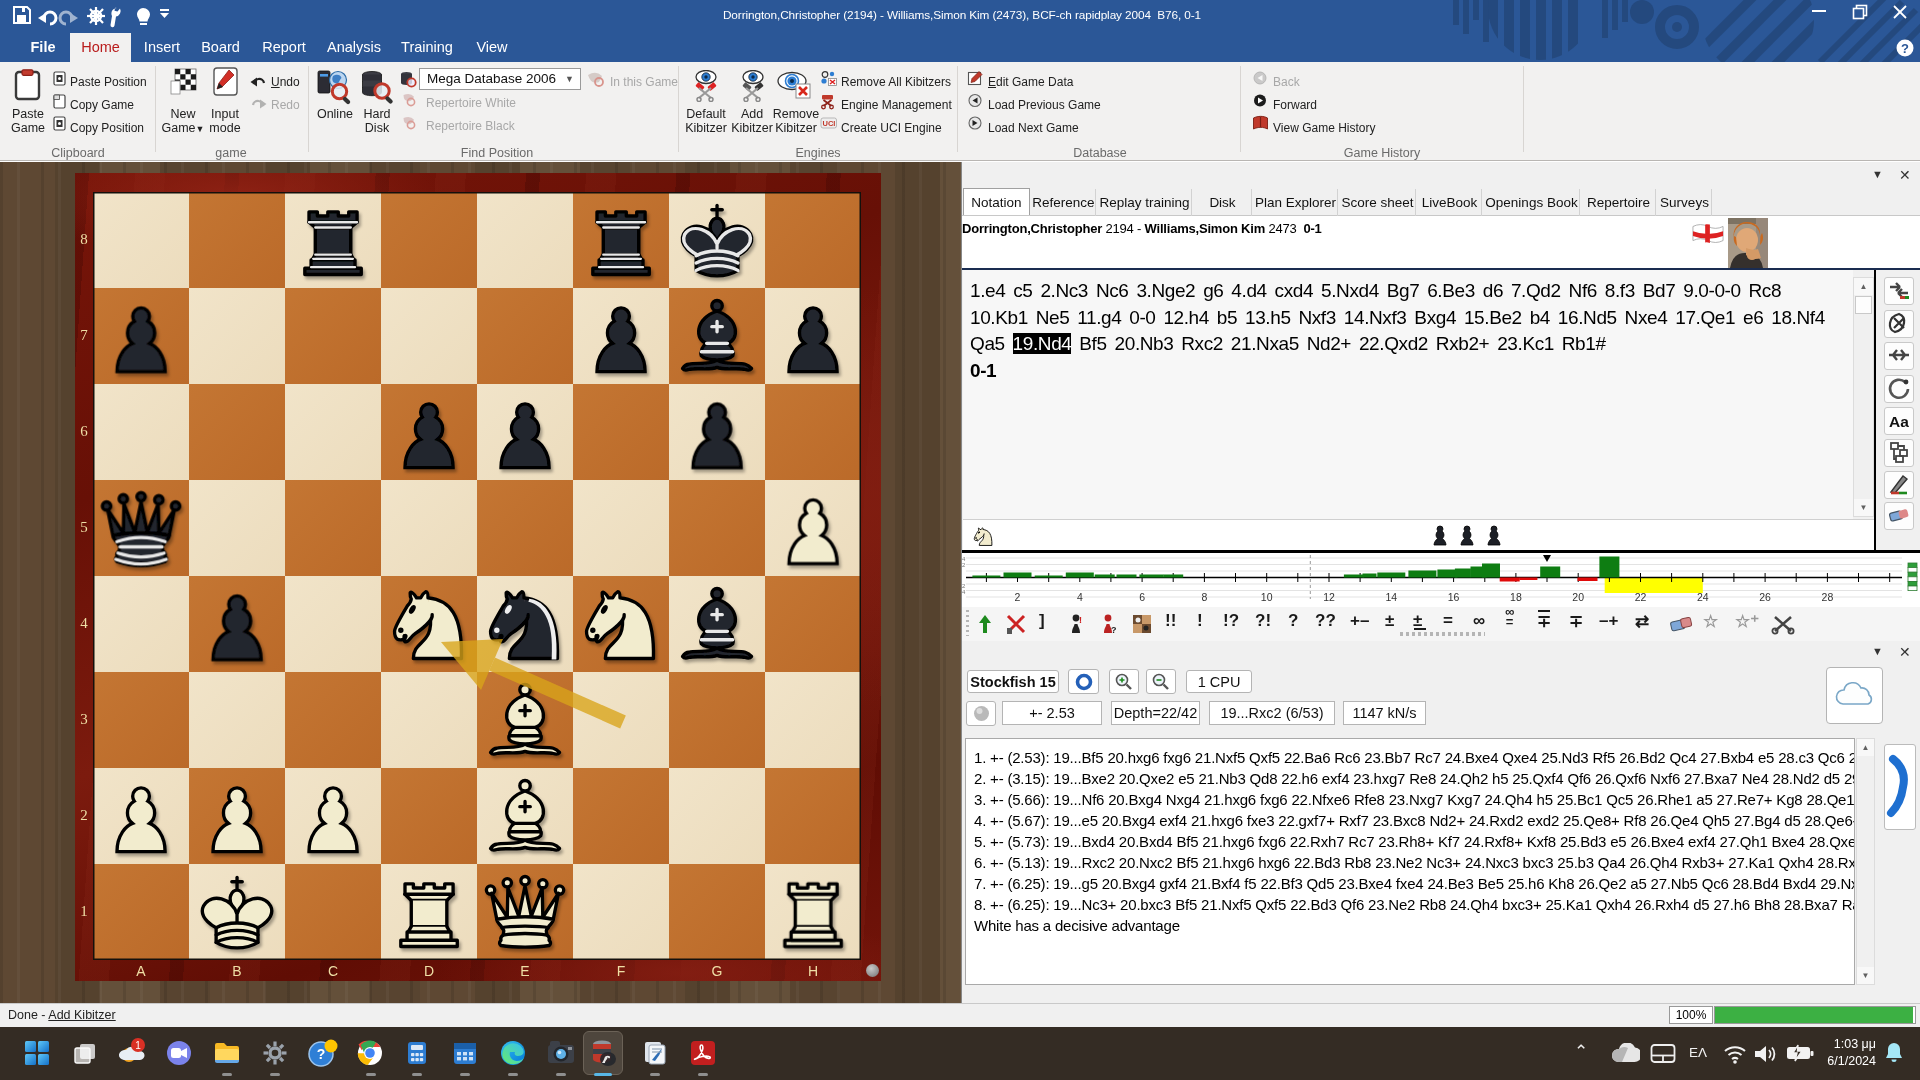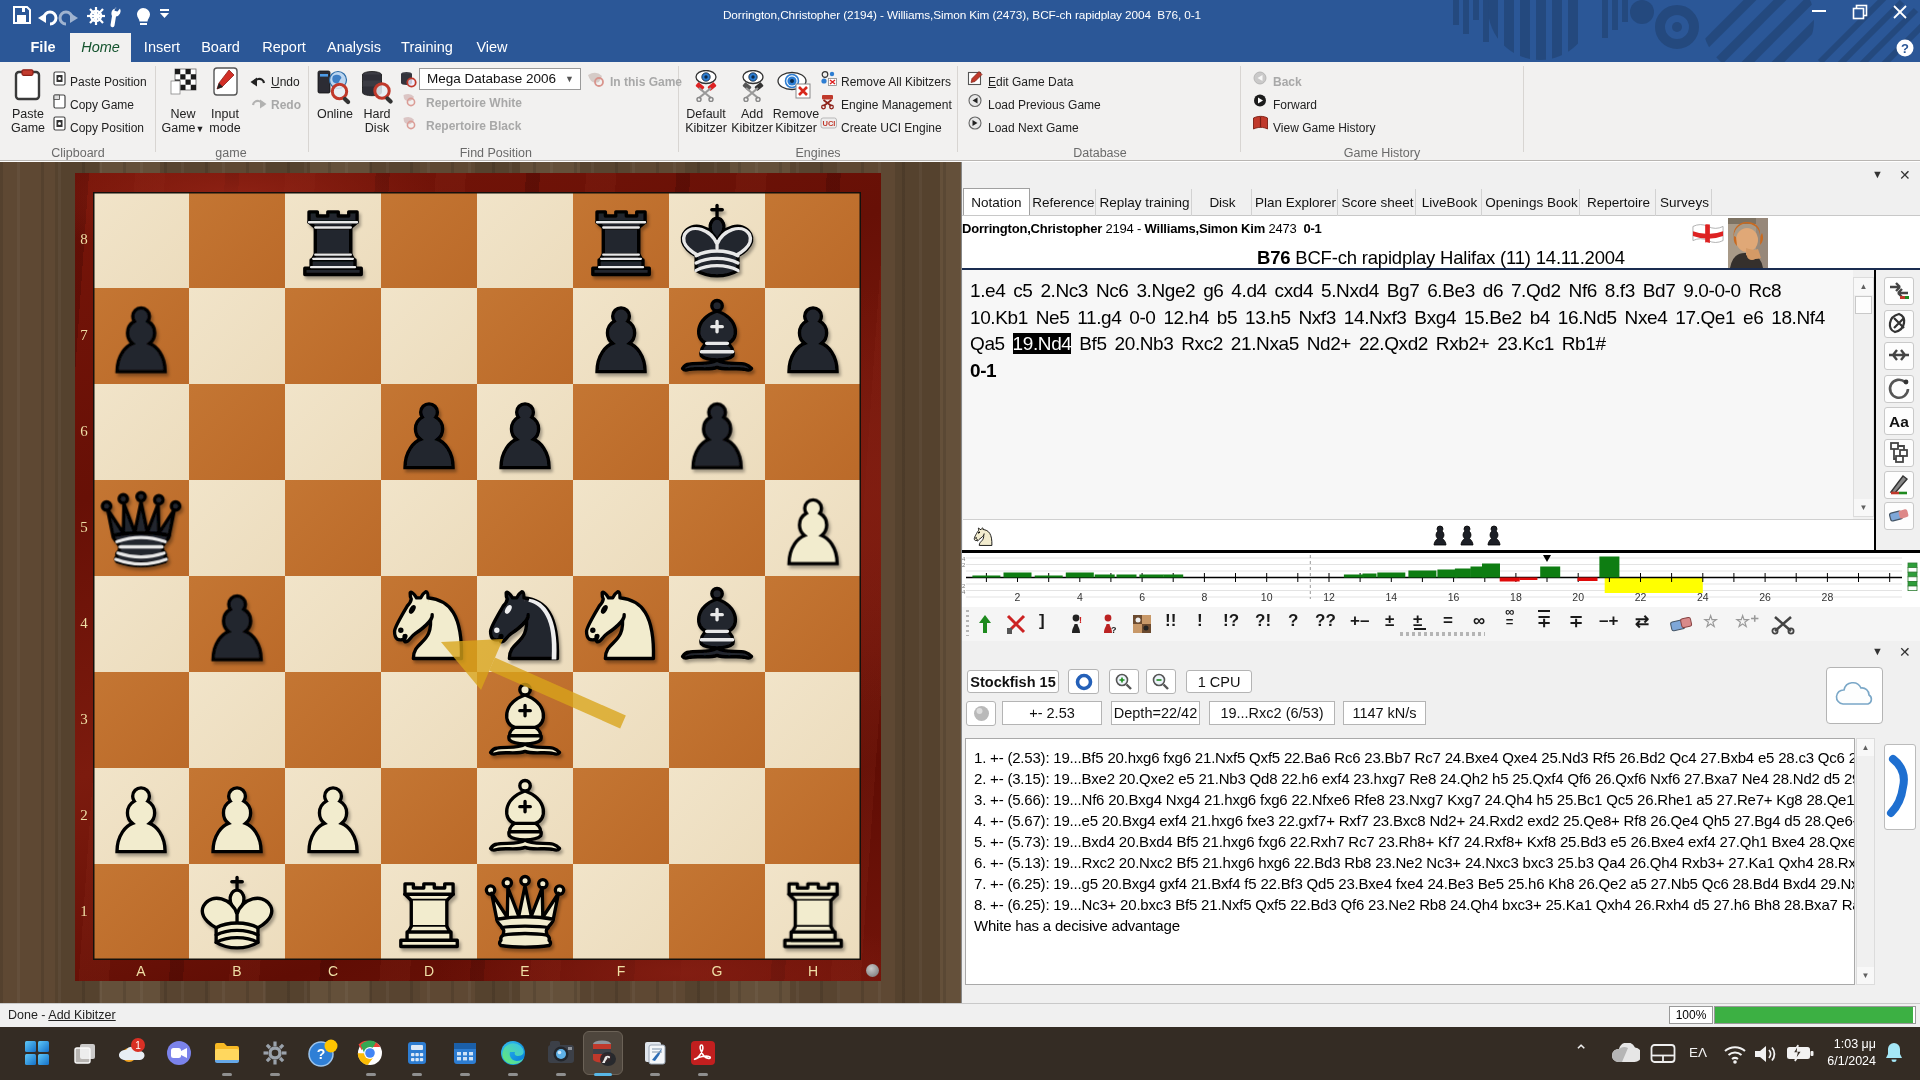--- a/index.html
+++ b/index.html
@@ -5,28 +5,28 @@
   * { margin:0; padding:0; box-sizing:border-box; }
   html,body { width:1920px; height:1080px; overflow:hidden; background:#fff;
     font-family:"Liberation Sans", sans-serif; }
   .abs { position:absolute; }
   #page { position:relative; width:1920px; height:1080px; }
   #annbar div { white-space:nowrap; }
   
   #titlebar { position:absolute; left:0; top:0; width:1920px; height:62px; background:#2b5797; overflow:hidden;}
   .wtitle { position:absolute; top:8px; left:2px; width:100%; text-align:center; color:#fff; font-size:11.8px; letter-spacing:-0.1px; }
   .tab { position:absolute; top:33px; height:29px; color:#fff; font-size:14.5px; text-align:center; line-height:29px; }
-  .tabactive { background:#f2f1f0; color:#14532d;font-style:italic; }
+  .tabactive { background:#f2f1f0; color:#b91c1c; }
   
   #ribbon { position:absolute; left:0; top:62px; width:1920px; height:99px; background:#f2f1f0; border-bottom:1px solid #b9b6b3;}
   .rsep { position:absolute; top:4px; width:1px; height:86px; background:#d8d5d2; }
   .rlabel { position:absolute; top:84px; font-size:12.5px; color:#6a6a6a; text-align:center; }
   .bigbtn { position:absolute; text-align:center; font-size:12.5px; color:#222; line-height:13.5px;}
   .smallrow { position:absolute; font-size:12px; color:#222; height:20px; line-height:20px; white-space:nowrap;}
-  .gray { color:#a8a8a8 !important;font-weight:bold; }
+  .gray { color:#a8a8a8 !important; }
   
   .phead { position:absolute; left:962px; width:958px; height:23px;
      background:linear-gradient(#eef1f5,#d9dee5); border-top:1px solid #9aa0a8; border-bottom:1px solid #b9bfc7;
      font-size:12.5px; color:#111; line-height:22px; padding-left:8px;}
   .pbtn { position:absolute; color:#333; font-size:11px; }
   .ntab { position:absolute; top:0; height:27px; line-height:27px; font-size:13.5px; color:#111; text-align:center; border-right:1px solid #d2d2d2;}
   .scroll { position:absolute; background:#f0f0f0; border:1px solid #dcdcdc; }
   .sarrow { position:absolute; left:0; width:100%; height:17px; background:#f8f8f8; color:#606060; font-size:8px; text-align:center; line-height:17px;}
   .sq { position:absolute; width:30px; height:28px; background:#fdfdfd; border:1px solid #c9c9c9; border-radius:3px; text-align:center;}
   .kbox { position:absolute; background:#fff; border:1px solid #b4b4b4; font-size:14.5px; color:#111; text-align:center; }
@@ -139,21 +139,21 @@
 
 <div id="ribbon">
   <div class="rsep" style="left:155px"></div>
   <div class="rsep" style="left:308px"></div>
   <div class="rsep" style="left:678px"></div>
   <div class="rsep" style="left:957px"></div>
   <div class="rsep" style="left:1240px"></div>
   <div class="rsep" style="left:1523px"></div>
   <div class="rlabel" style="left:18px;width:120px;">Clipboard</div>
   <div class="rlabel" style="left:171px;width:120px;">game</div>
-  <div class="rlabel" style="left:412px;width:120px;text-align:right;">Find Position</div>
+  <div class="rlabel" style="left:437px;width:120px;">Find Position</div>
   <div class="rlabel" style="left:758px;width:120px;">Engines</div>
   <div class="rlabel" style="left:1040px;width:120px;">Database</div>
   <div class="rlabel" style="left:1322px;width:120px;">Game History</div>
 
   <svg class="abs" style="left:14px;top:7px" width="27" height="32" viewBox="0 0 27 32">
     <rect x="2" y="3" width="23" height="27" rx="3" fill="#fff" stroke="#3a3a3a" stroke-width="2.4"></rect>
     <rect x="8" y="0.8" width="11" height="5.5" rx="1.5" fill="#c23b2e" stroke="#8d2018" stroke-width="1.2"></rect>
   </svg>
   <div class="bigbtn" style="left:2px;top:46px;width:52px;">Paste<br>Game</div>
   <div class="smallrow" style="left:70px;top:10px;">Paste Position</div>
@@ -612,21 +612,20 @@
 <div class="ntab" style="left:1254px;width:84px;top:189px;">Plan Explorer</div>
 <div class="ntab" style="left:1340px;width:76px;top:189px;">Score sheet</div>
 <div class="ntab" style="left:1418px;width:64px;top:189px;">LiveBook</div>
 <div class="ntab" style="left:1484px;width:96px;top:189px;">Openings Book</div>
 <div class="ntab" style="left:1582px;width:74px;top:189px;">Repertoire</div>
 <div class="ntab" style="left:1658px;width:54px;top:189px;">Surveys</div>
 
 <div class="abs" style="left:962px;top:216px;width:958px;height:52px;background:#fff;"></div>
 <div class="abs" style="left:962px;top:221px;width:936px;text-align:left;font-size:13px;letter-spacing:-0.2px;color:#000;">
   <b>Dorrington,Christopher</b> 2194 - <b>Williams,Simon Kim</b> 2473&nbsp; <b>0-1</b></div>
-<div class="abs" style="left:962px;top:247px;width:958px;text-align:center;font-size:18.5px;letter-spacing:-0.2px;color:#000;"><b>B76</b> BCF-ch rapidplay Halifax (11) 14.11.2004</div>
 <svg class="abs" style="left:1692px;top:223px" width="32" height="22" viewBox="0 0 34 22">
   <path id="flagwave" d="M1 3 q8 -4 16 0 q8 4 16 0 l0 15 q-8 4 -16 0 q-8 -4 -16 0 z" fill="#fff" stroke="#999" stroke-width="0.8"></path>
   <path d="M14 0.8 q2 -0.4 5 0.2 l0 19.6 q-3 -1.2 -5 -0.6 z" fill="#d22"></path>
   <path d="M1 8 q16 6 32 0 l0 5 q-16 6 -32 0 z" fill="#d22"></path>
 </svg>
 <svg class="abs" style="left:1728px;top:218px" width="40" height="50" viewBox="0 0 40 50">
   <rect width="40" height="50" fill="#a89a88"></rect>
   <rect x="0" y="0" width="40" height="6" fill="#7d7262"></rect>
   <rect x="28" y="0" width="12" height="50" fill="#97887a"></rect>
   <path d="M8 22 a11 12 0 1 1 22 0 a11 12 0 1 1 -22 0z" fill="#e0a877"></path>

